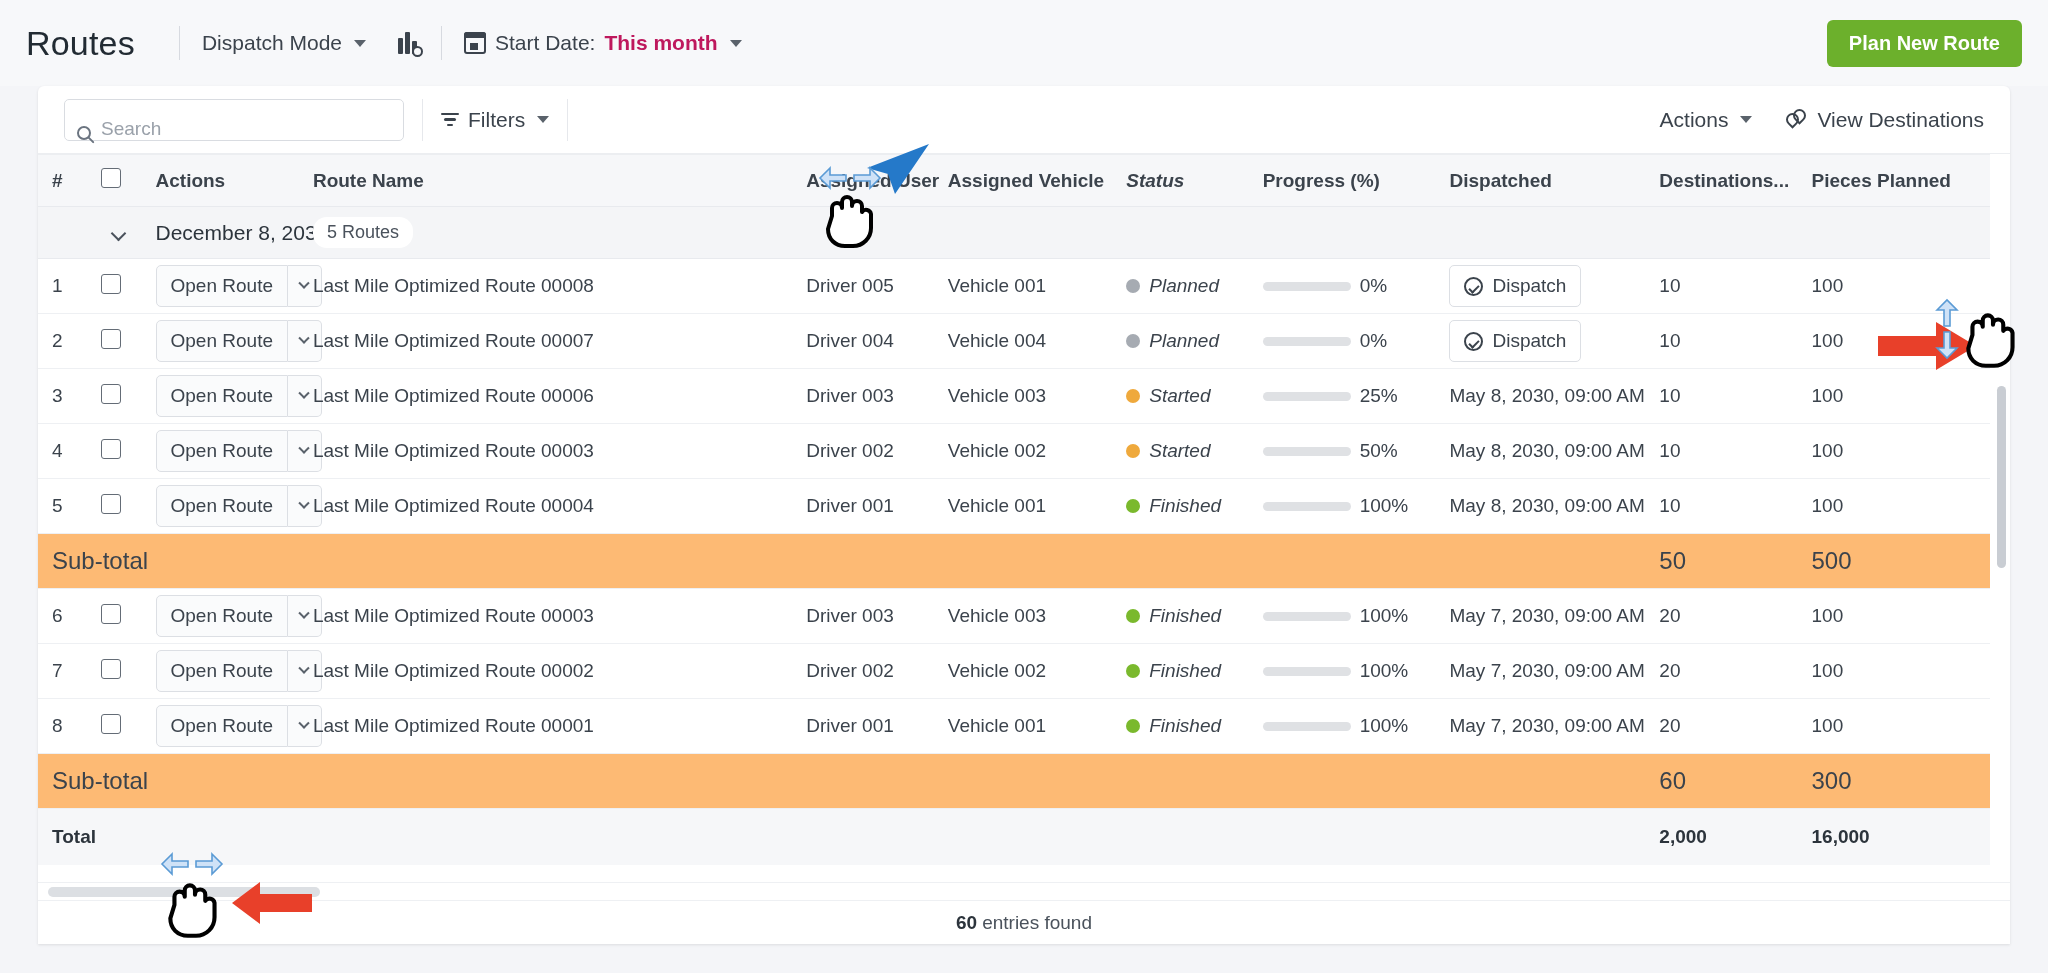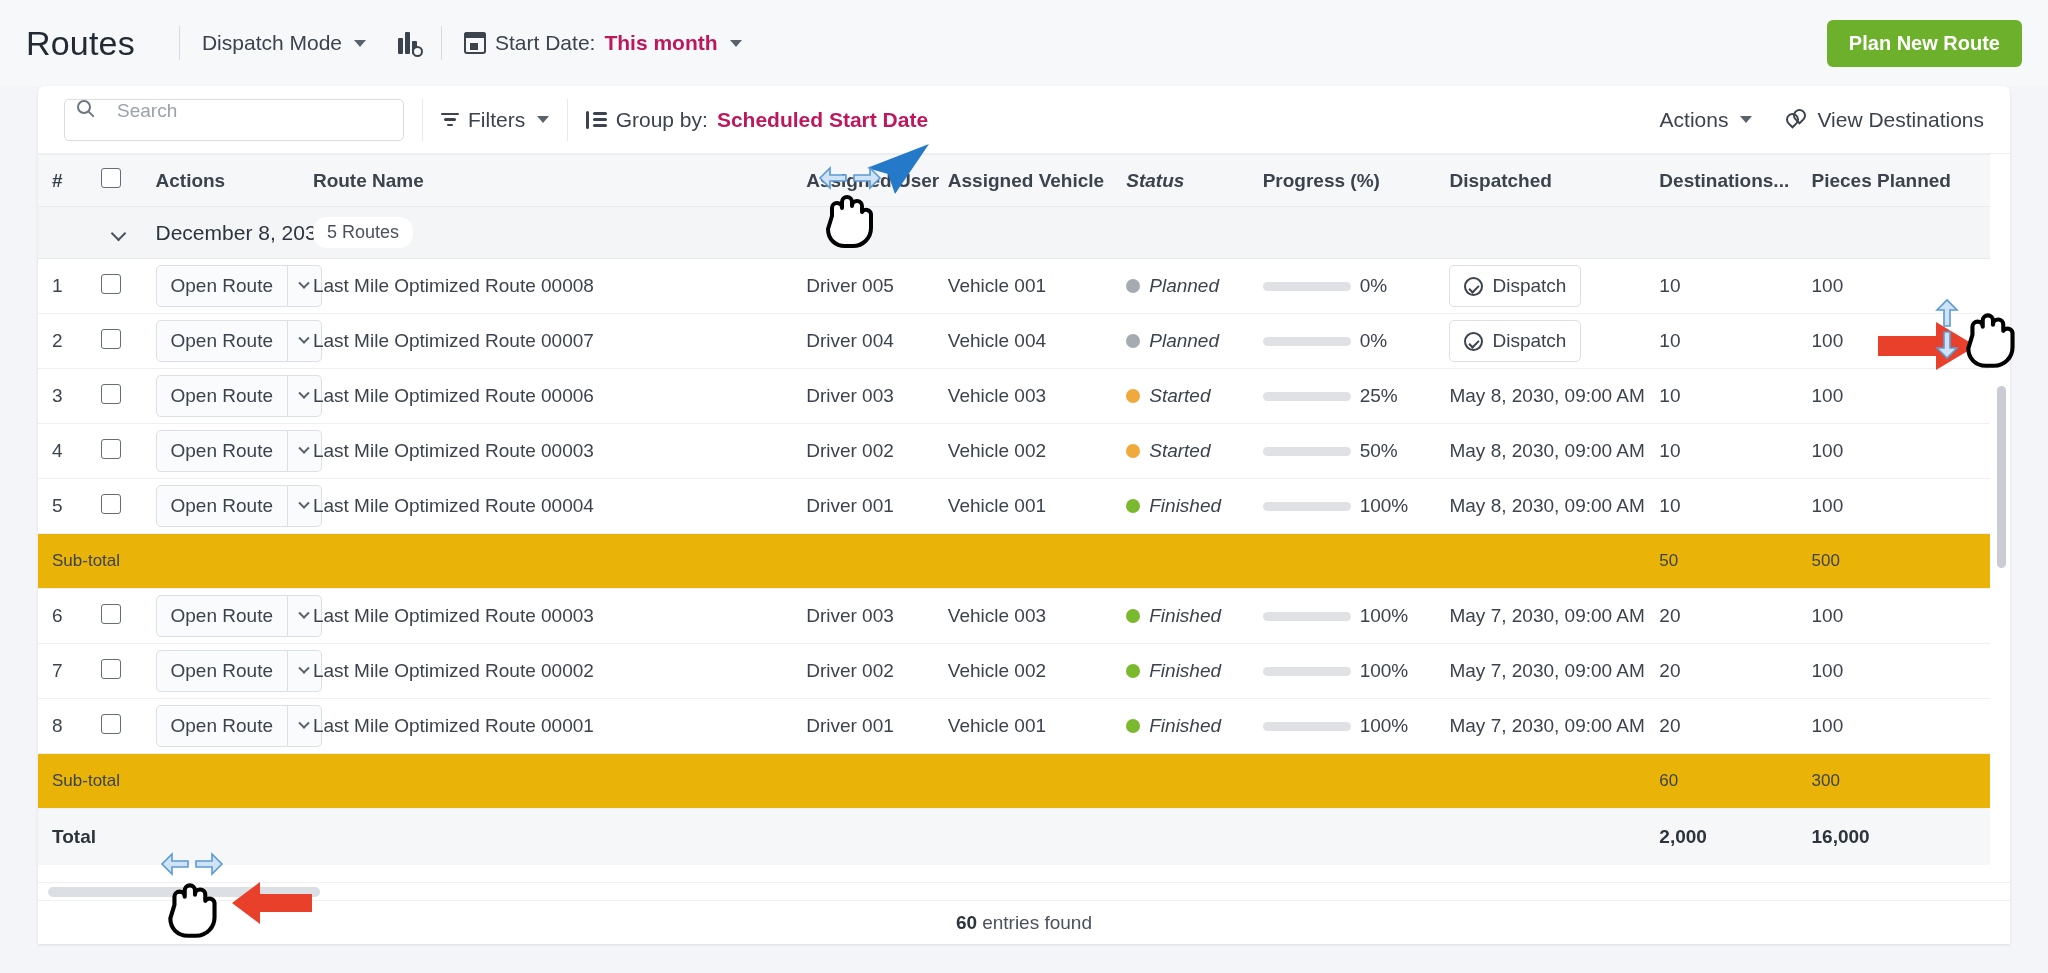--- a/index.html
+++ b/index.html
@@ -63,21 +63,21 @@
     background: #ffffff; border-radius: 6px 6px 0 0;
     box-shadow: 0 1px 3px rgba(0,0,0,.10);
     overflow: hidden;
   }
   .toolbar {
     height: 68px; display: flex; align-items: center; padding: 0 16px;
     border-bottom: 1px solid #eceef1; position: relative;
   }
   .search-box {
     width: 340px; height: 42px; border: 1px solid #d9dce1; border-radius: 5px;
-    display: flex; align-items: flex-start; padding: 0 12px; gap: 26px; margin-left: 10px;
+    display: flex; align-items: flex-end; padding: 0 12px; gap: 10px; margin-left: 10px;
   }
   .search-box input {
     border: none; outline: none; font-size: 19px; color: #444c55;
     font-family: "Liberation Sans", sans-serif; width: 100%; background: transparent;
   }
   .search-box input::placeholder { color: #9aa1aa; }
   .mag {
     width: 14px; height: 14px; border: 2.2px solid #6b7480; border-radius: 50%;
     position: relative; flex: none;
   }
@@ -169,21 +169,21 @@
   }
   .check-circle {
     width: 19px; height: 19px; border: 2px solid #3b434c; border-radius: 50%;
     position: relative; flex: none;
   }
   .check-circle::after {
     content:""; position:absolute; left: 3px; top: 6px; width: 8px; height: 4px;
     border-left: 2px solid #3b434c; border-bottom: 2px solid #3b434c;
     transform: rotate(-45deg);
   }
-  .subtotal td { background: #eab308; font-size: 17px; color: #3b434c; }
+  .subtotal td { background: #fdba74; font-size: 24px; color: #3b434c; }
   .total-row td {
     background: #f6f7f9; font-weight: 700; font-size: 19px; color: #2c343c;
     border-top: 1px solid #e4e7eb; border-bottom: none; height: 56px;
   }
 
   
   .vscroll {
     position: absolute; right: 4px; top: 232px; width: 9px; height: 182px;
     background: #c9cdd3; border-radius: 5px;
   }
@@ -250,32 +250,20 @@
       <div class="tb-item">
         <span class="filter-icon">
             <i></i>
             <i></i>
             <i></i>
           </span>
         <span>Filters</span>
         <span class="caret"></span>
       </div>
       <div class="tb-div"></div>
-      <div class="tb-item">
-        <span class="group-icon">
-          <span class="bar"></span>
-            <span class="lines">
-              <i></i>
-              <i></i>
-              <i></i>
-            </span>
-        </span>
-        <span>Group by:</span>
-        <span class="link-blue">Scheduled Start Date</span>
-      </div>
 
       <div class="tb-right">
         <div class="tb-item">
           <span>Actions</span>
           <span class="caret"></span>
         </div>
         <div class="tb-item">
           <span class="pin-icon">
               <span class="p1"></span>
               <span class="p2"></span>

